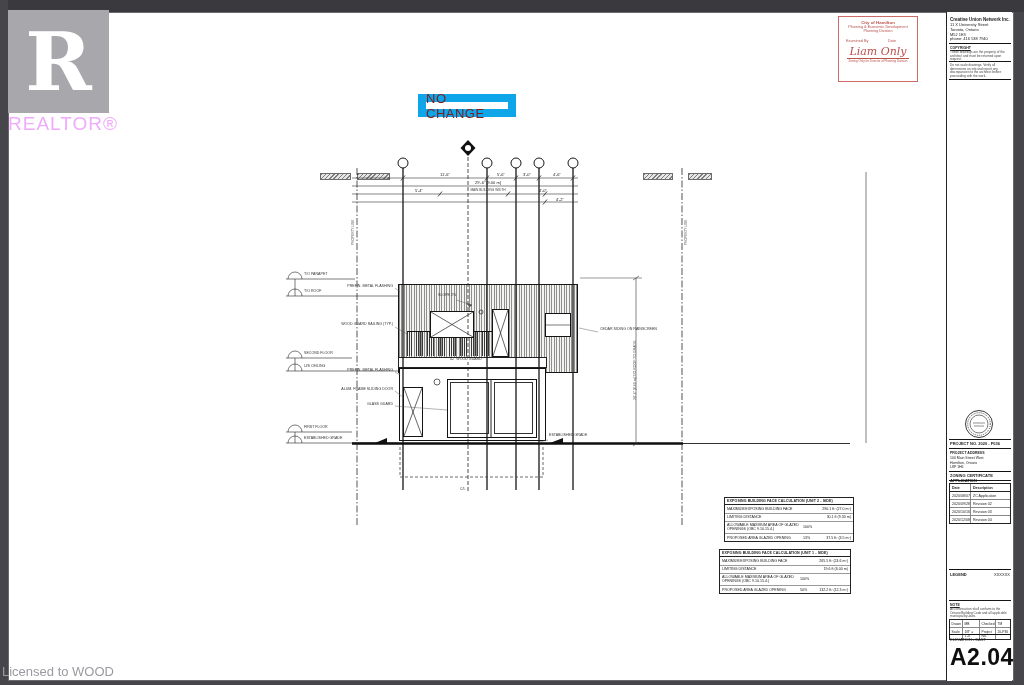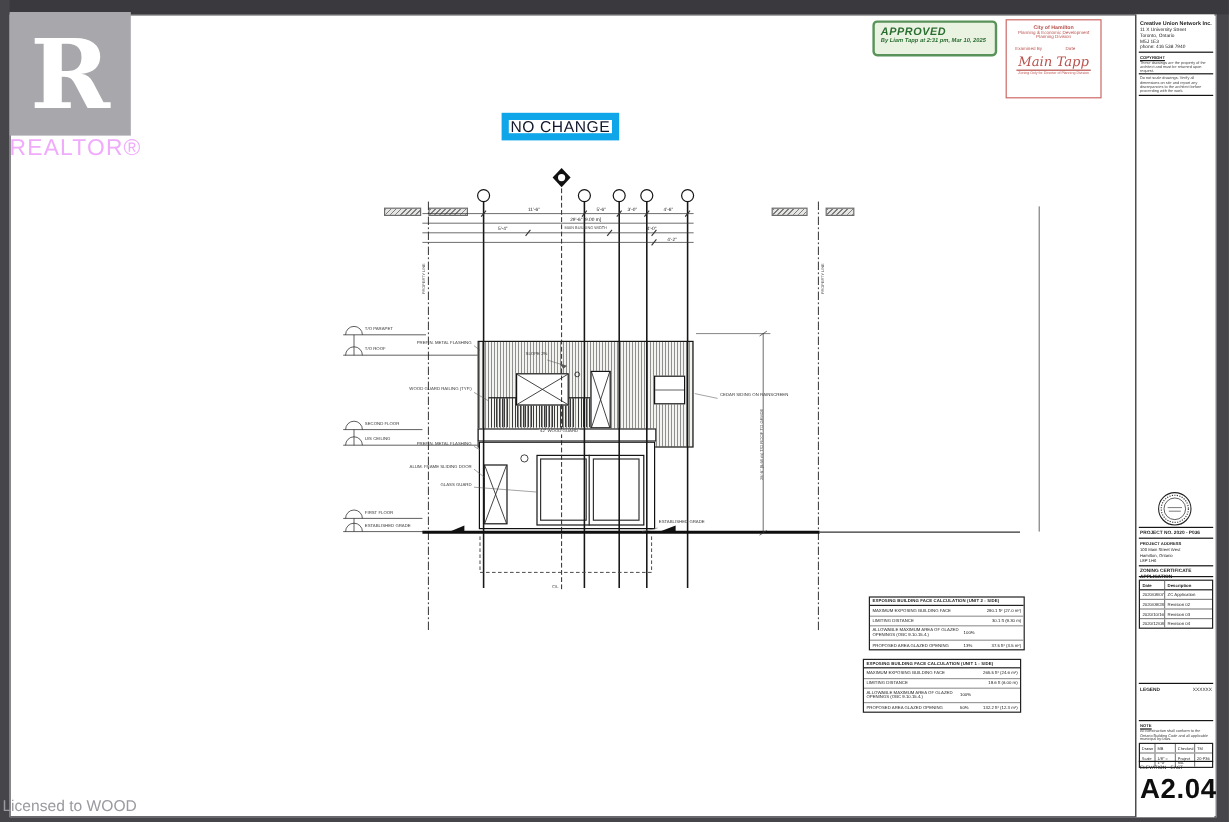--- a/index.html
+++ b/index.html
@@ -7,22 +7,22 @@
   #page{position:relative;width:1024px;height:685px;overflow:hidden;background:#46464a}
   .abs{position:absolute}
   .sheet{left:8px;top:12px;width:1006px;height:669px;background:#ffffff;border:1px solid #6a6a6e}
   .topbar{left:8px;top:0;width:1016px;height:12px;background:#3a3a3e}
   
   .logo{left:8px;top:10px;width:101px;height:103px;background:#a7a7ac;display:flex;align-items:center;justify-content:center}
   .logo span{font-family:"DejaVu Serif",serif;font-weight:bold;font-size:80px;color:#ffffff;line-height:1}
   .brand{left:8px;top:113px;font-size:19px;letter-spacing:1px;color:#f0abfc}
   .licensed{left:2px;top:664px;font-size:13px;color:#9a9aa0}
   
-  .nochange{left:418px;top:94px;width:98px;height:23px;border:6px solid #0ea5e9;background:#fff;
-    display:flex;align-items:center;justify-content:center;font-size:13px;letter-spacing:.5px;color:#0f172a}
+  .nochange{left:418px;top:94px;width:98px;height:23px;border:8px solid #0ea5e9;background:#fff;
+    display:flex;align-items:center;justify-content:center;font-size:13px;letter-spacing:.5px;color:#7f1d1d}
   
   .approved{left:727px;top:17px;width:104px;height:30px;border:2px solid #59935a;border-radius:4px;
     background:#eaf3e2;color:#2b6e31;padding:2px 5px;font-style:italic}
   .approved .a1{font-size:9px;font-weight:bold;letter-spacing:.5px}
   .approved .a2{font-size:4.8px;font-weight:bold;margin-top:1px}
   .hstamp{left:838px;top:16px;width:80px;height:66px;border:1px solid #cc6a66;background:#fff;color:#b9514d;
     text-align:center;padding-top:3px}
   .hstamp .h1{font-size:4.4px;font-weight:bold}
   .hstamp .h2,.hstamp .h3{font-size:3.8px}
   .hstamp .hrow{display:flex;justify-content:space-between;padding:0 7px;font-size:3.8px;margin-top:6px}
@@ -226,33 +226,29 @@
   <div class="abs ann annR" style="left:300px;top:285px;width:93px">PREFIN. METAL FLASHING</div>
   <div class="abs ann" style="left:600px;top:328px;width:58px">CEDAR SIDING ON RAINSCREEN</div>
   <div class="abs ann annR" style="left:300px;top:323px;width:93px">WOOD GUARD RAILING (TYP.)</div>
   <div class="abs ann annR" style="left:300px;top:369px;width:93px">PREFIN. METAL FLASHING</div>
   <div class="abs ann annR" style="left:300px;top:388px;width:93px">ALUM. FRAME SLIDING DOOR</div>
   <div class="abs ann annR" style="left:300px;top:403px;width:93px">GLASS GUARD</div>
   <div class="abs ann" style="left:438px;top:294px">SLOPE 2%</div>
   <div class="abs ann" style="left:449px;top:358px;background:#fff;padding:0 1px">42" WOOD GUARD</div>
   <div class="abs ann" style="left:549px;top:434px">ESTABLISHED GRADE</div>
 
-  <div class="abs approved">
-    <div class="a1">APPROVED</div>
-    <div class="a2">By Liam Tapp at 2:31 pm, Mar 10, 2025</div>
-  </div>
   <div class="abs hstamp">
     <div class="h1">City of Hamilton</div>
     <div class="h2">Planning &amp; Economic Development</div>
     <div class="h3">Planning Division</div>
     <div class="hrow">
       <span>Examined By</span>
       <span style="margin-right:14px">Date</span>
     </div>
-    <div class="sig">Main Tapp</div>
+    <div class="sig">Liam Only</div>
     <div class="sigline"></div>
     <div class="hf">Zoning Only for Director of Planning Division</div>
   </div>
 
   <div class="abs calc" style="left:724px;top:497px;width:130px">
     <div class="ct">EXPOSING BUILDING FACE CALCULATION (UNIT 2 - SIDE)</div>
     <div class="cr">
       <span class="cl">MAXIMUM EXPOSING BUILDING FACE</span>
       <span class="cp"></span>
       <span class="cv">290.1 ft² (27.0 m²)</span>

